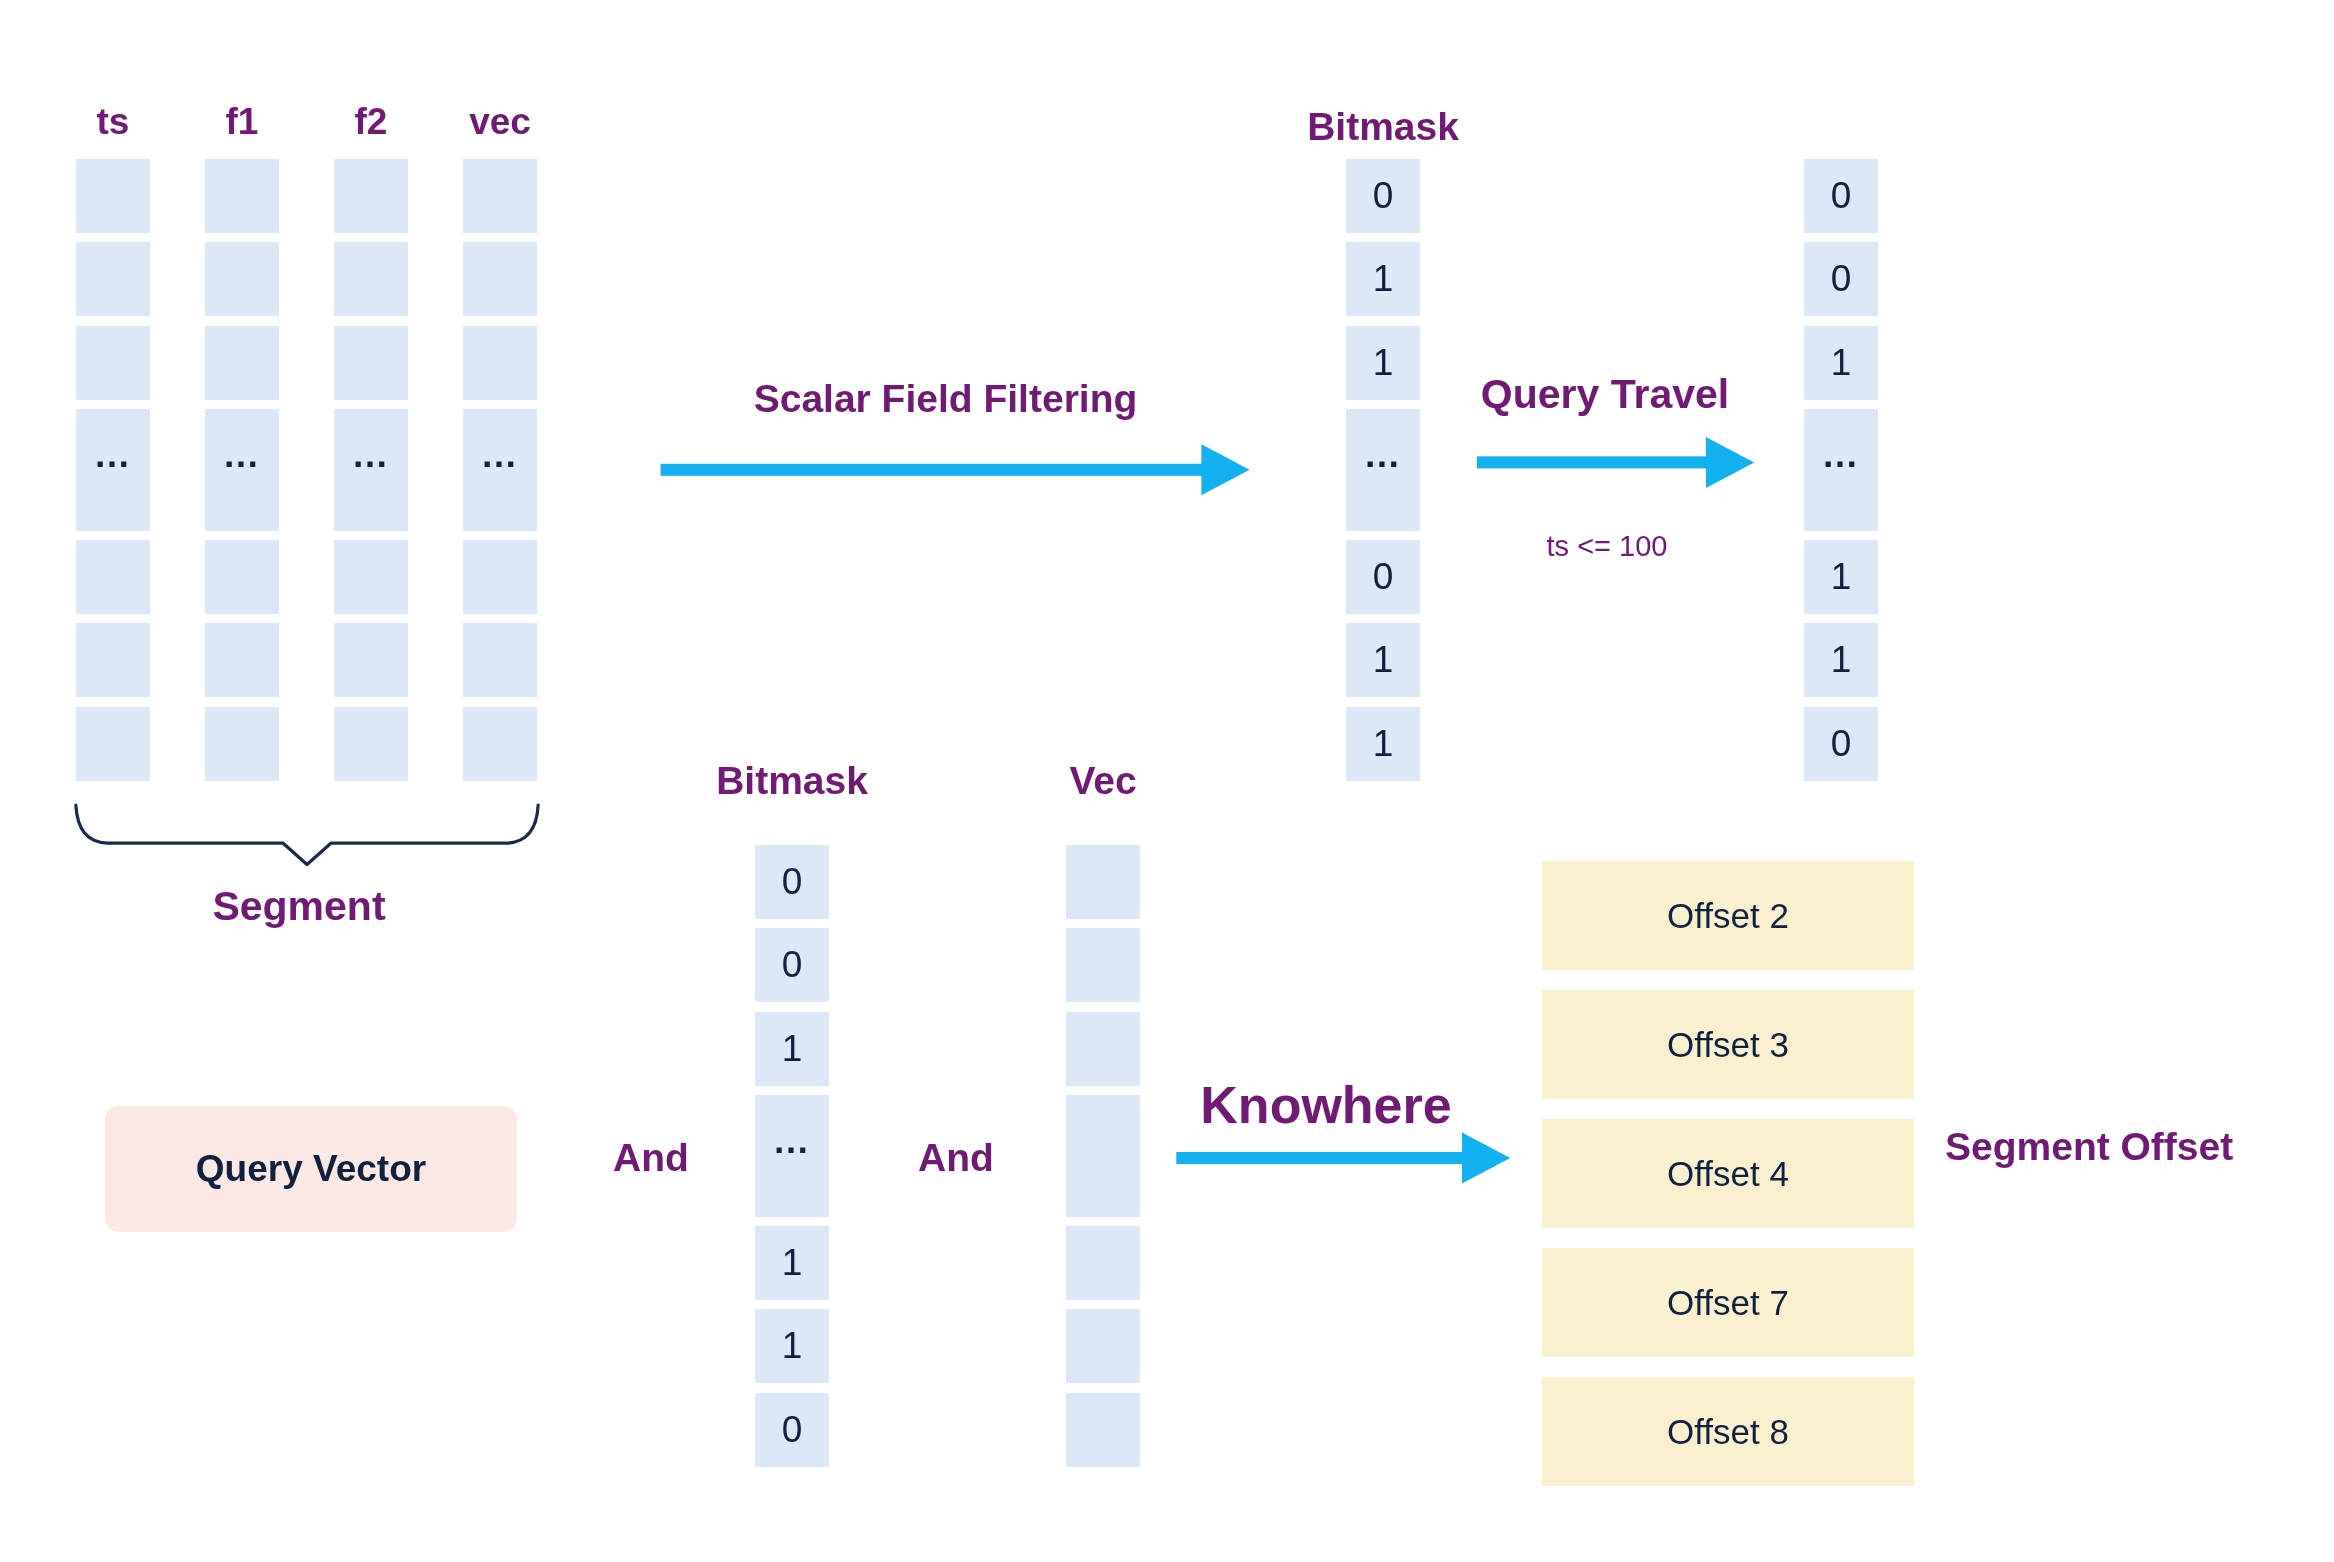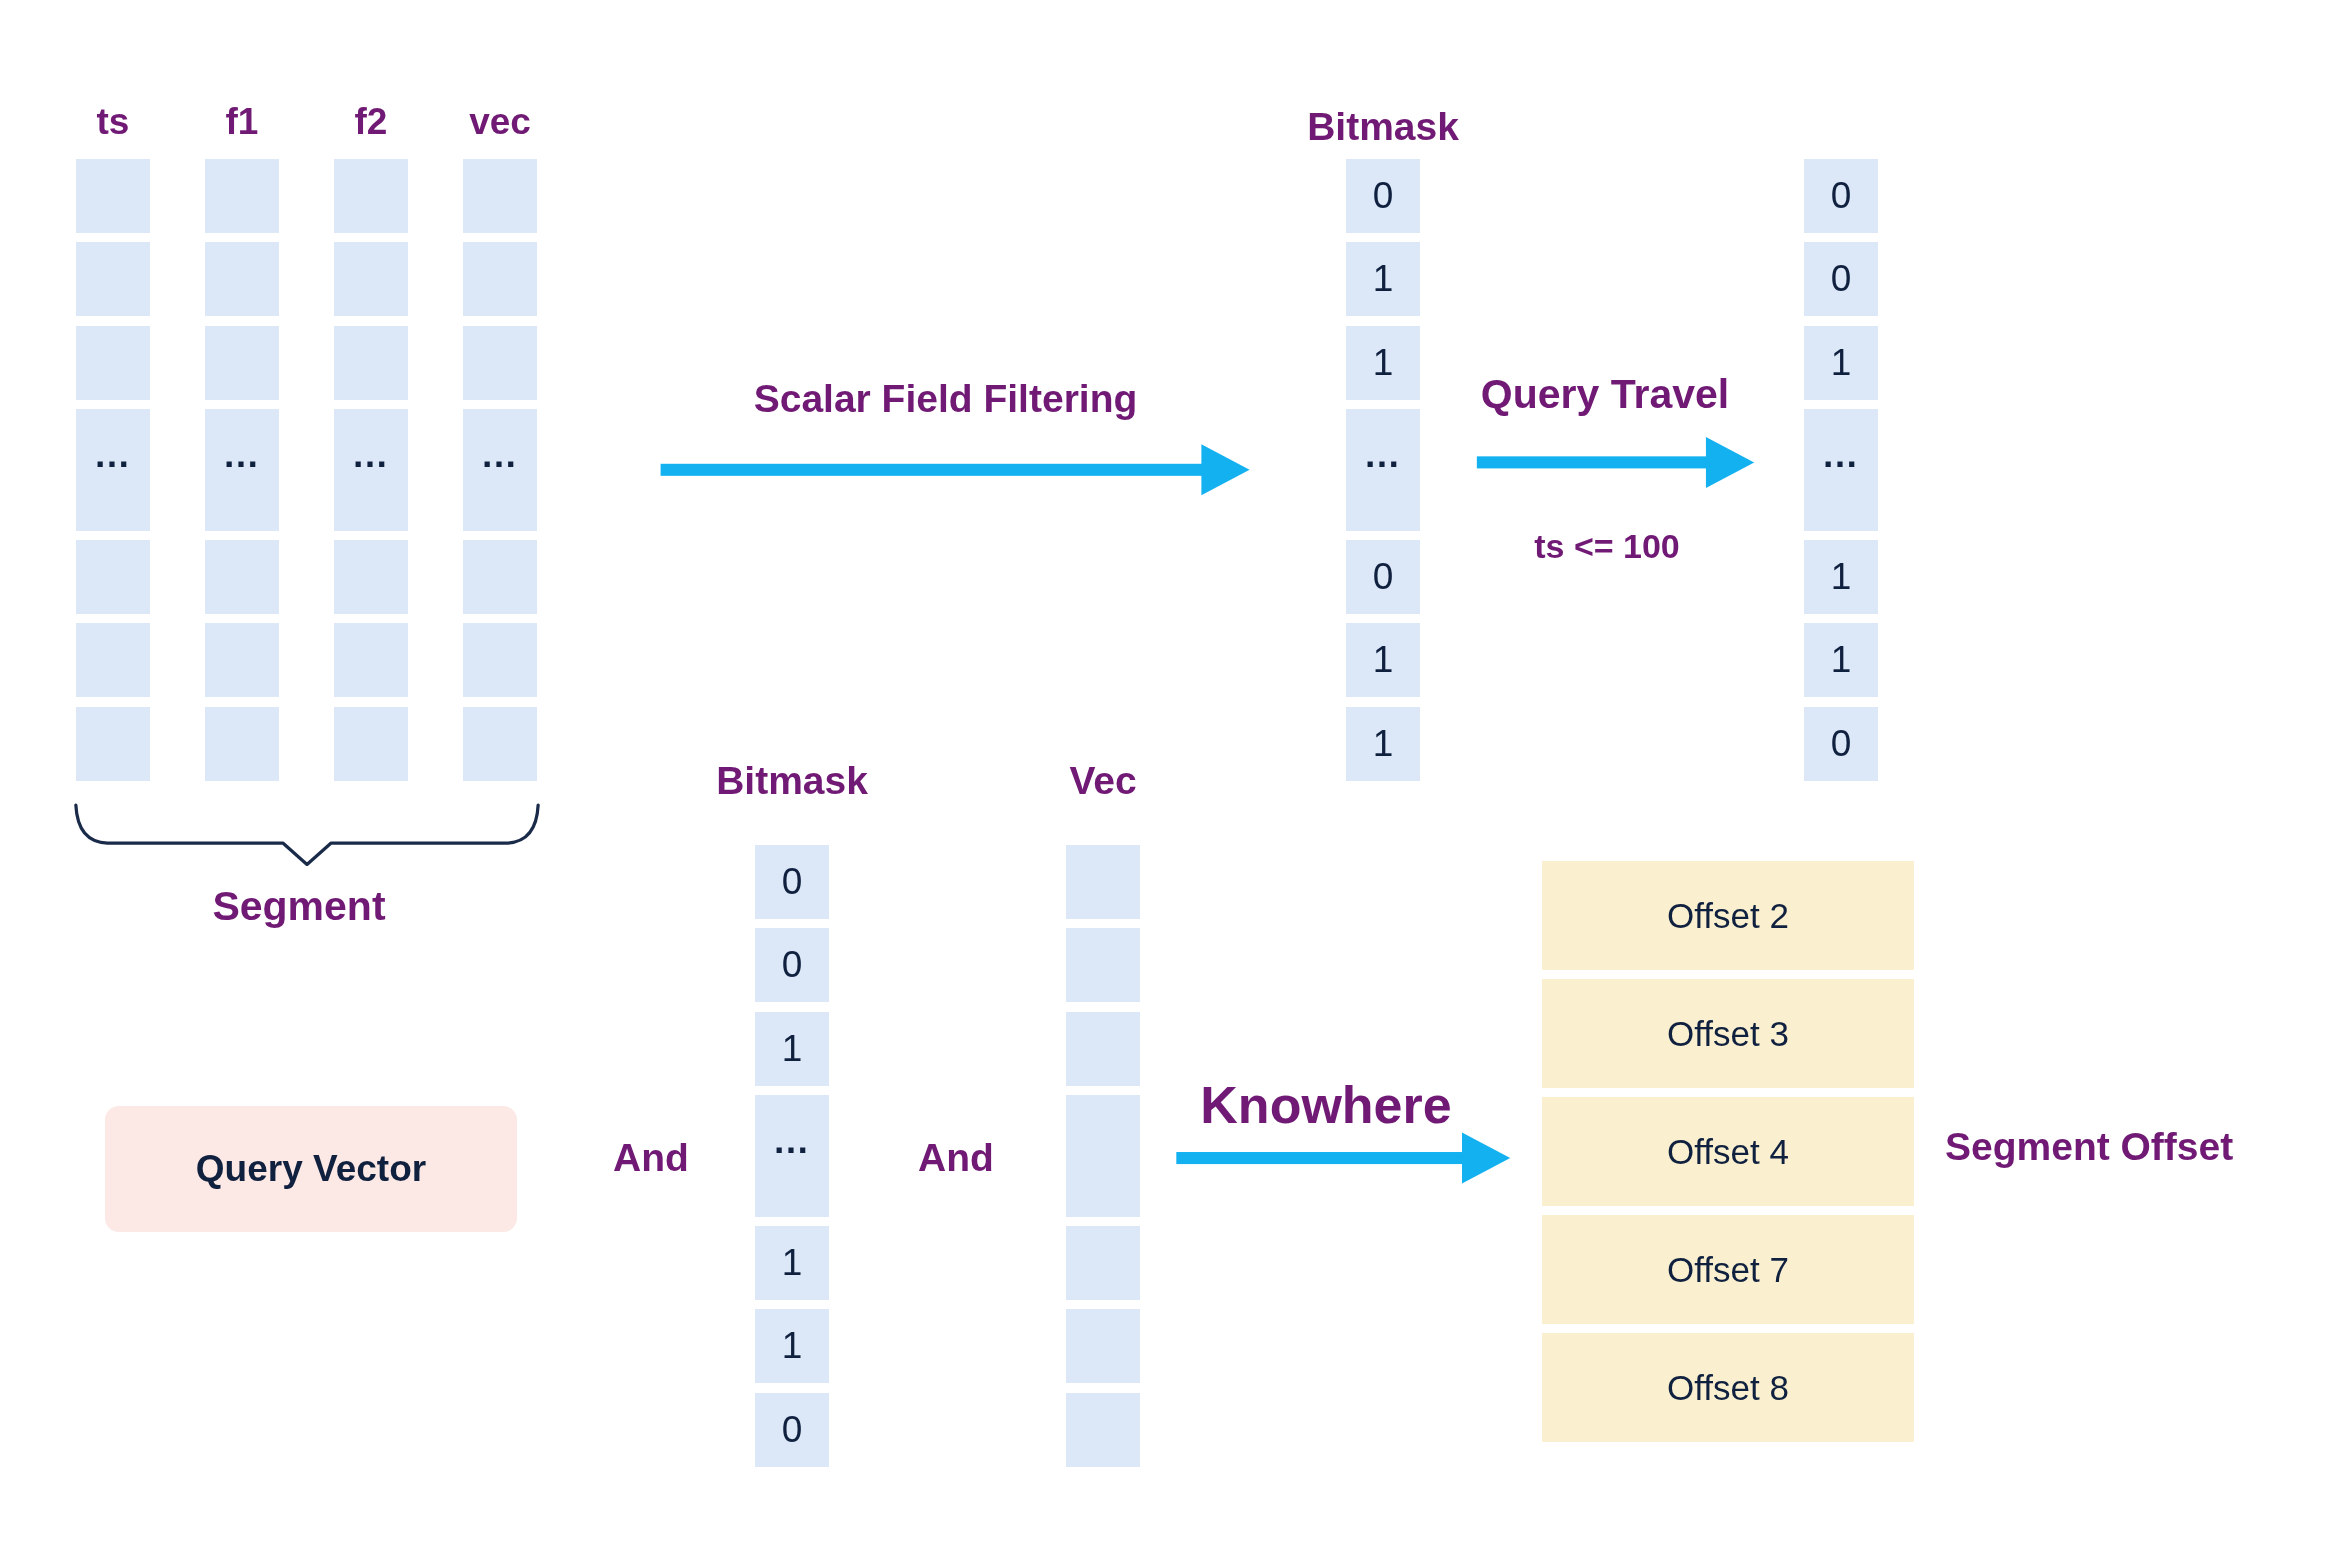--- a/index.html
+++ b/index.html
@@ -17,21 +17,21 @@
     justify-content:center;font-size:37px;font-weight:500;color:#10203f;flex:0 0 auto;
   }
   .cell.tall{height:122px;}
   .cell.dots{font-weight:800;font-size:37px;letter-spacing:1.9px;}
   .cell.dots span{transform:translateY(-35%);display:block;}
   .querybox{
     position:absolute;left:105px;top:1106px;width:412px;height:126px;background:#fce9e6;
     display:flex;align-items:center;justify-content:center;font-size:37px;font-weight:700;border-radius:14px;
   }
   .offsets{position:absolute;left:1542px;top:861px;width:388px;display:flex;
-           flex-direction:column;gap:9px;}
+           flex-direction:column;gap:20px;}
   .offset-box{
     width:372px;height:109px;background:#faf0cf;display:flex;align-items:center;
     justify-content:center;font-size:35px;font-weight:500;color:#10203f;flex:0 0 auto;
   }
   svg.overlay{position:absolute;left:0;top:0;pointer-events:none;}
 </style>
 </head>
 <body>
 
 <div id="canvas">
@@ -112,21 +112,21 @@
       </div>
       <div class="cell">
         <span>1</span>
       </div>
       <div class="cell">
         <span>1</span>
       </div>
     </div>
 
   <div class="lbl bold" style="left:1466px;top:371px;width:278px;height:46px;font-size:41px;">Query Travel</div>
-  <div class="lbl" style="left:1468px;top:523px;width:278px;height:46px;font-size:34px;font-weight:700;">ts &lt;= 100</div>
+  <div class="lbl" style="left:1468px;top:523px;width:278px;height:46px;font-size:29px;font-weight:400;">ts &lt;= 100</div>
 
   <div class="cell-col" style="left:1804px;top:159px;">
       <div class="cell">
         <span>0</span>
       </div>
       <div class="cell">
         <span>0</span>
       </div>
       <div class="cell">
         <span>1</span>

